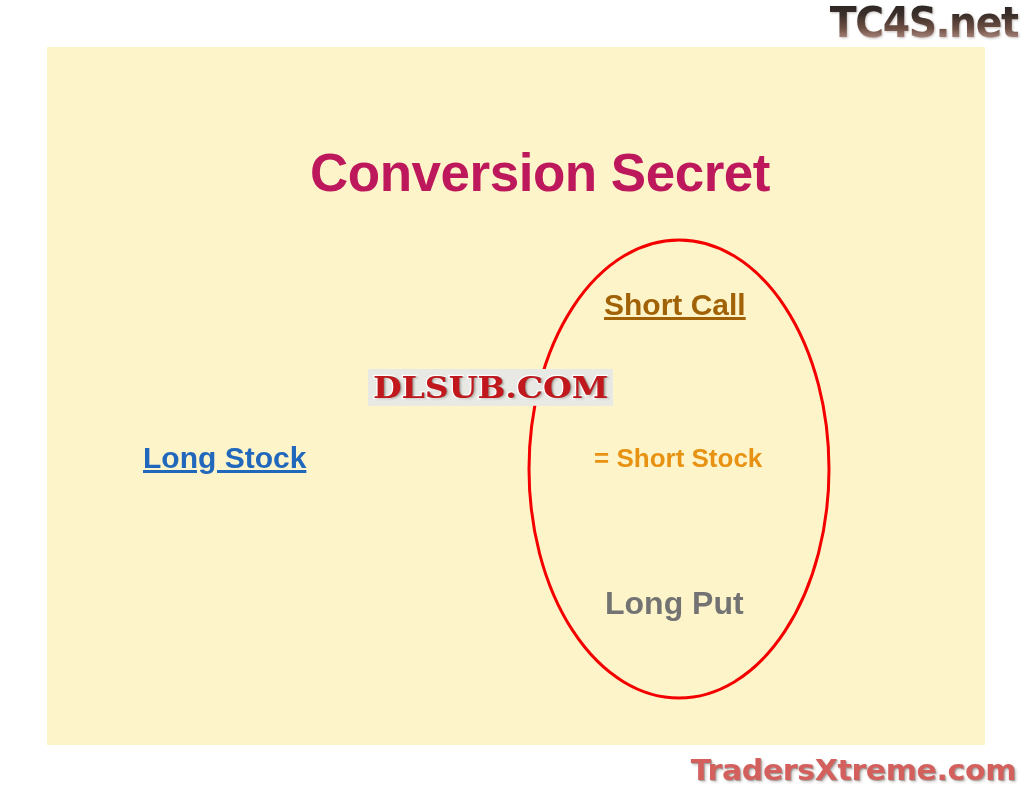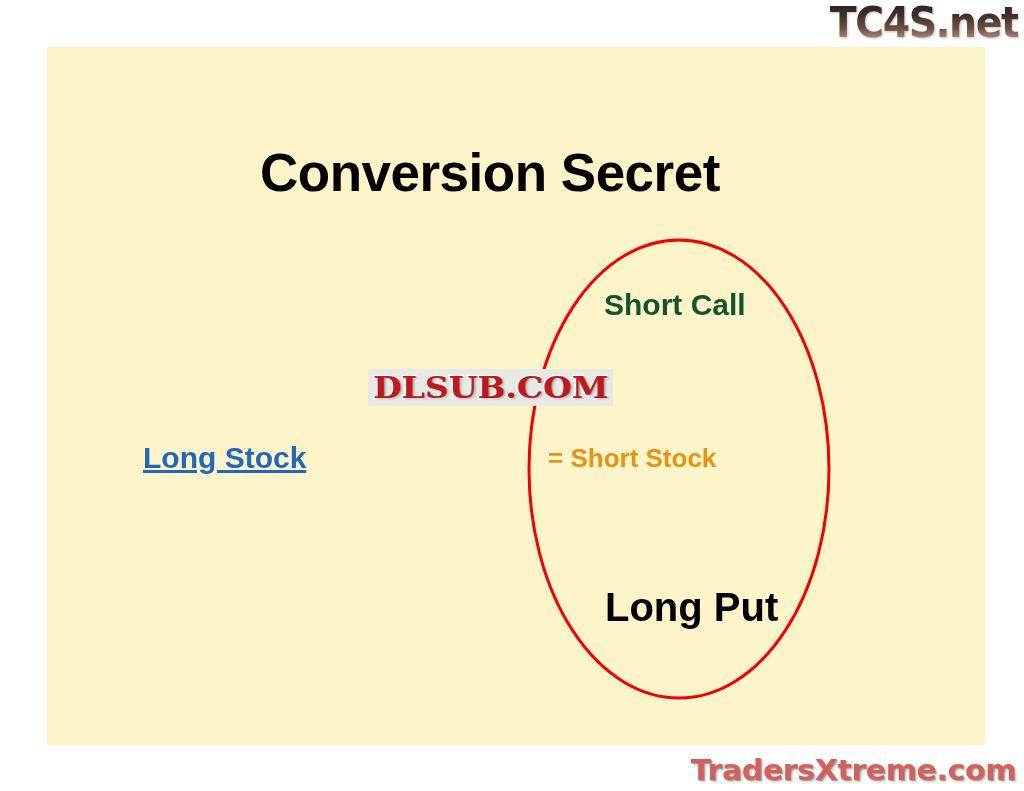--- a/index.html
+++ b/index.html
@@ -34,24 +34,25 @@
     height: 698px;
     background: #fdf5c9;
   }
 
   
   #slide-title {
     position: absolute;
     left: 213px;
     top: 62px;
     width: 560px;
+    text-align: center;
     font-size: 53px;
     font-weight: bold;
     letter-spacing: -0.5px;
-    color: #000000;
+    color: #be185d;
     line-height: 1.05;
     white-space: nowrap;
   }
 
   
   .leg-label {
     position: absolute;
     font-weight: bold;
     white-space: nowrap;
     line-height: 1;
@@ -62,35 +63,36 @@
     top: 396px;
     font-size: 30px;
     color: #2167bc;
     text-decoration: underline;
   }
 
   #label-short-call {
     left: 557px;
     top: 243px;
     font-size: 30px;
-    color: #14532d;
+    color: #a16207;
+    text-decoration: underline;
   }
 
   #label-short-stock {
-    left: 501px;
+    left: 547px;
     top: 398px;
     font-size: 26px;
     color: #e89213;
   }
 
   #label-long-put {
     left: 558px;
     top: 540px;
-    font-size: 40px;
-    color: #000000;
+    font-size: 32px;
+    color: #737373;
   }
 
   
   #grouping-ellipse {
     position: absolute;
     left: 480px;
     top: 191px;
     width: 304px;
     height: 462px;
     pointer-events: none;

